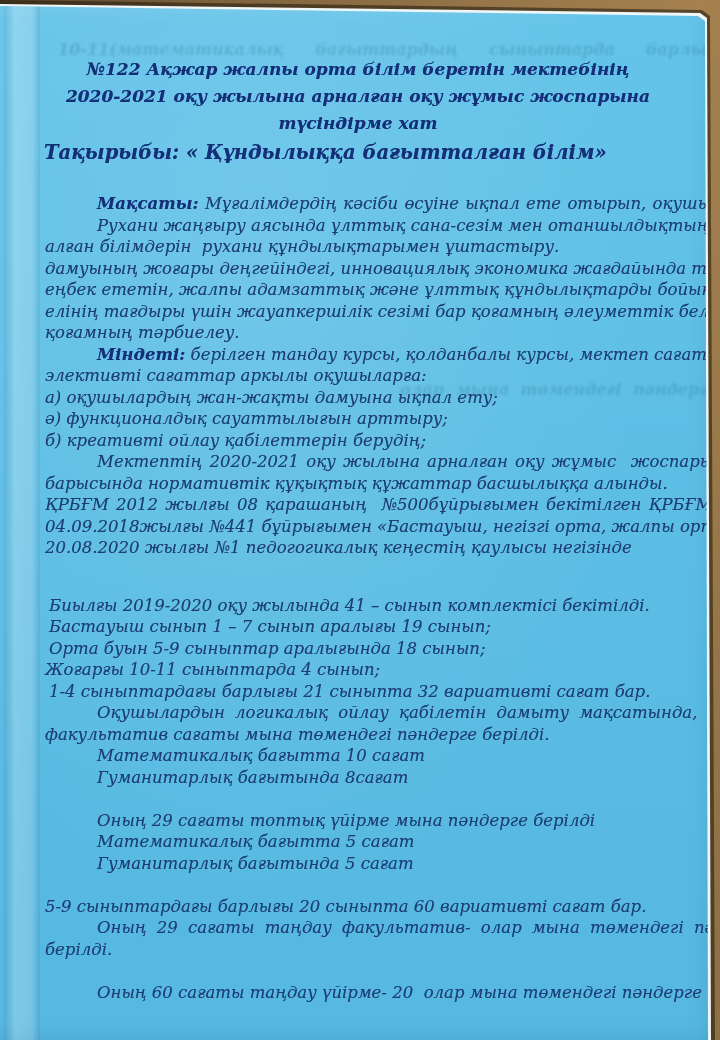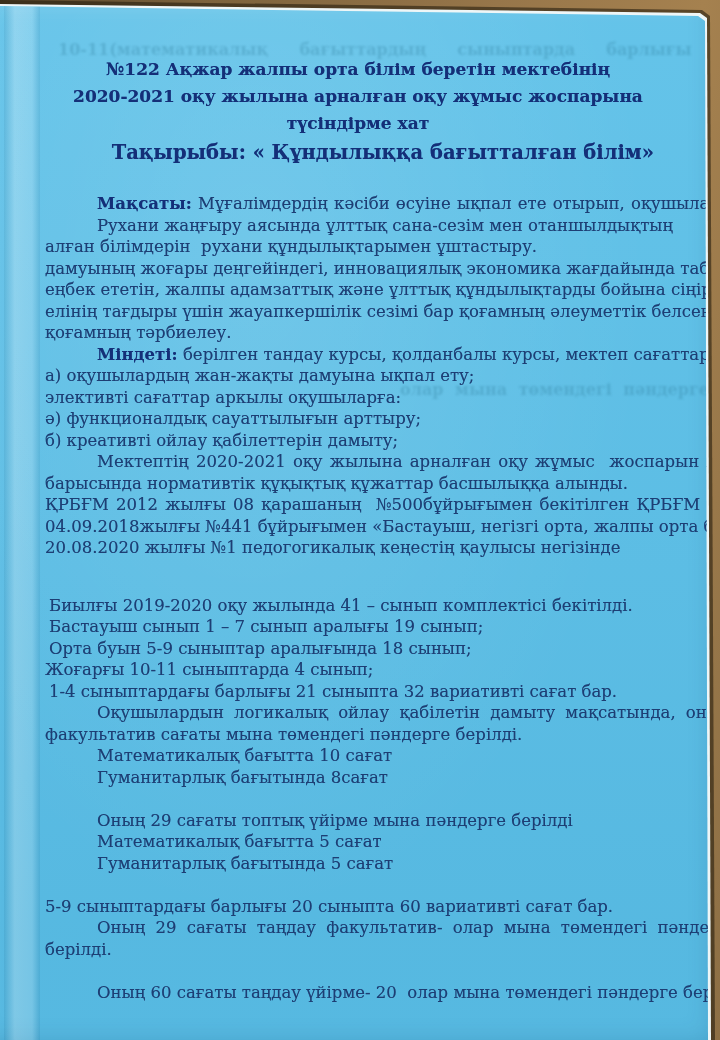--- a/index.html
+++ b/index.html
@@ -18,37 +18,38 @@
     position:absolute;inset:0;background:var(--edge,#eef6f7);
     clip-path:polygon(0px 4px,700px 13px,707px 18px,711px 1040px,0px 1040px);
   }
   
   .page{
     position:absolute;inset:0;background:var(--paper,#5bc0e8);
     clip-path:polygon(0px 6px,698px 16px,705px 21px,708px 1040px,0px 1040px);
     box-shadow:inset -16px -6px 26px -10px rgba(8,60,100,.22),
                inset 0 18px 22px -14px rgba(255,255,255,.18);
     color:var(--ink,#1d3e74);
+    font-style:italic;
   }
   .page-sheen{
     position:absolute;inset:0;pointer-events:none;
     background:radial-gradient(ellipse at 35% 25%,rgba(255,255,255,.10),rgba(255,255,255,0) 60%),
                linear-gradient(180deg,rgba(255,255,255,.06),rgba(0,50,90,.05) 90%);
   }
   .left-band{
     position:absolute;left:4px;top:0;bottom:0;width:36px;pointer-events:none;
     background:linear-gradient(90deg,rgba(0,70,110,.10) 0%,rgba(255,255,255,.26) 30%,rgba(255,255,255,.20) 78%,rgba(0,60,100,.10) 100%);
   }
   .header-block{
     position:absolute;top:56px;left:45px;width:626px;text-align:center;
     font-weight:bold;font-size:17px;line-height:27px;color:var(--heading,#142f78);
     text-shadow:0 0 .5px rgba(20,47,120,.55);
   }
   .doc-title{
-    position:absolute;top:141px;left:28px;width:626px;text-align:right;
+    position:absolute;top:141px;left:44px;width:626px;text-align:left;
     font-weight:bold;font-size:19.5px;color:var(--heading,#142f78);
     text-shadow:0 0 .5px rgba(20,47,120,.55);
   }
   .body-text{
     position:absolute;top:193px;left:45px;width:630px;
     font-size:16.5px;line-height:21.5px;
     text-shadow:0 0 .4px rgba(29,62,116,.45);
   }
   .line{white-space:pre;min-height:21.5px;}
   .line.indent{padding-left:52px;}
@@ -83,24 +84,24 @@
 
     <div class="body-text" id="body-text">
         <div class="line indent" style="word-spacing: 1px;"><b>Мақсаты:</b> Мұғалімдердің кәсіби өсуіне ықпал ете отырып, оқушылардың</div>
         <div class="line indent">Рухани жаңғыру аясында ұлттық сана-сезім мен отаншылдықтың</div>
         <div class="line">алған білімдерін  рухани құндылықтарымен ұштастыру.</div>
         <div class="line">дамуының жоғары деңгейіндегі, инновациялық экономика жағдайында табысты</div>
         <div class="line">еңбек ететін, жалпы адамзаттық және ұлттық құндылықтарды бойына сіңірген,</div>
         <div class="line">елінің тағдыры үшін жауапкершілік сезімі бар қоғамның әлеуметтік белсенді</div>
         <div class="line">қоғамның тәрбиелеу.</div>
         <div class="line indent"><b>Міндеті:</b> берілген тандау курсы, қолданбалы курсы, мектеп сағаттары,</div>
+        <div class="line">элективті сағаттар аркылы оқушыларға:</div>
         <div class="line">а) оқушылардың жан-жақты дамуына ықпал ету;</div>
-        <div class="line">элективті сағаттар аркылы оқушыларға:</div>
         <div class="line">ә) функционалдық сауаттылығын арттыру;</div>
-        <div class="line">б) креативті ойлау қабілеттерін дамыту;</div>
+        <div class="line">б) креативті ойлау қабілеттерін берудің;</div>
         <div class="line indent" style="word-spacing: 2px;">Мектептің 2020-2021 оқу жылына арналған оқу жұмыс  жоспарын жасау</div>
         <div class="line">барысында нормативтік құқықтық құжаттар басшылыққа алынды.</div>
         <div class="line" style="word-spacing: 2px; text-align: right;">ҚРБҒМ 2012 жылғы 08 қарашаның  №500бұйрығымен бекітілген ҚРБҒМ</div>
         <div class="line">04.09.2018жылғы №441 бұйрығымен «Бастауыш, негізгі орта, жалпы орта білім</div>
         <div class="line">20.08.2020 жылғы №1 педогогикалық кеңестің қаулысы негізінде</div>
         <div class="line" style="padding-left: 4px; margin-top: 36px;">Биылғы 2019-2020 оқу жылында 41 – сынып комплектісі бекітілді.</div>
         <div class="line" style="padding-left: 4px;">Бастауыш сынып 1 – 7 сынып аралығы 19 сынып;</div>
         <div class="line" style="padding-left: 4px;">Орта буын 5-9 сыныптар аралығында 18 сынып;</div>
         <div class="line">Жоғарғы 10-11 сыныптарда 4 сынып;</div>
         <div class="line" style="padding-left: 4px;">1-4 сыныптардағы барлығы 21 сыныпта 32 вариативті сағат бар.</div>

